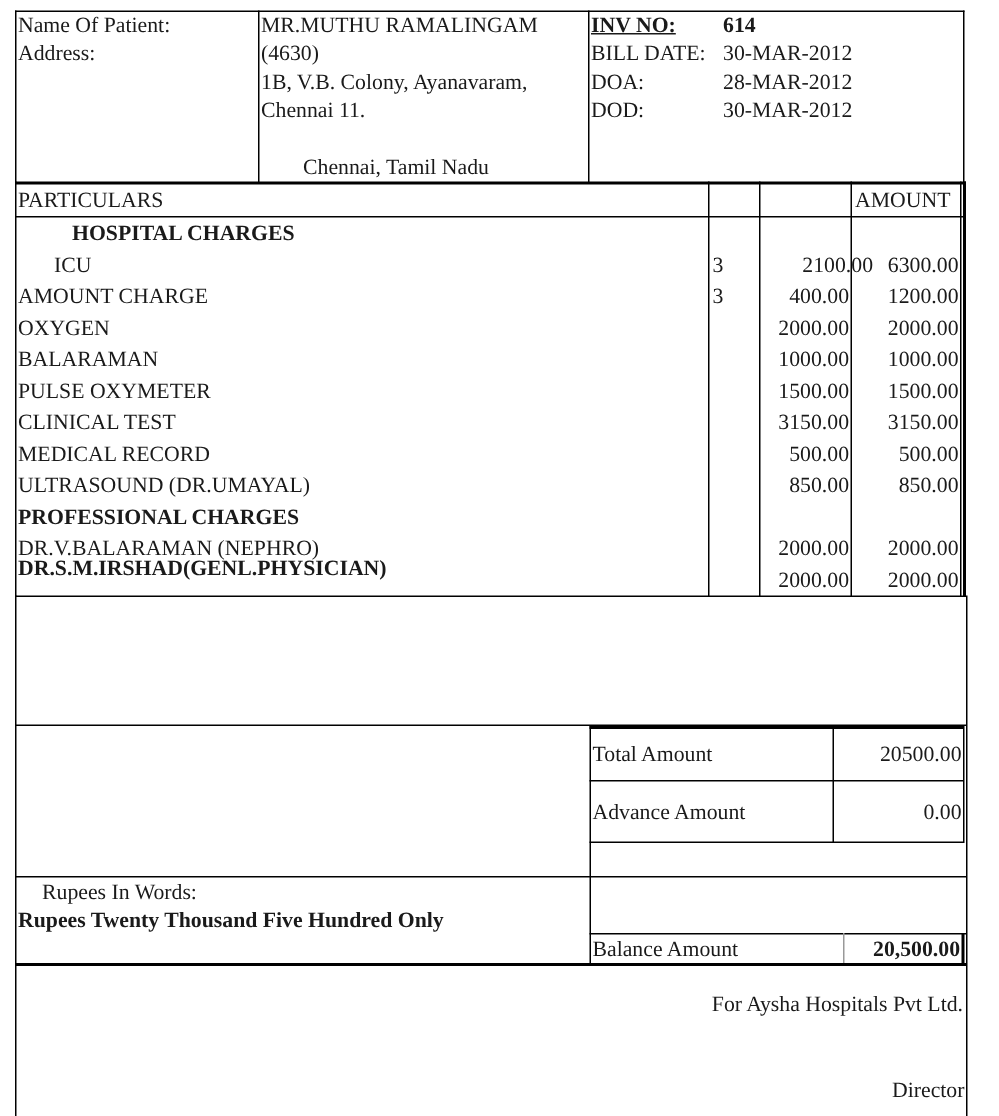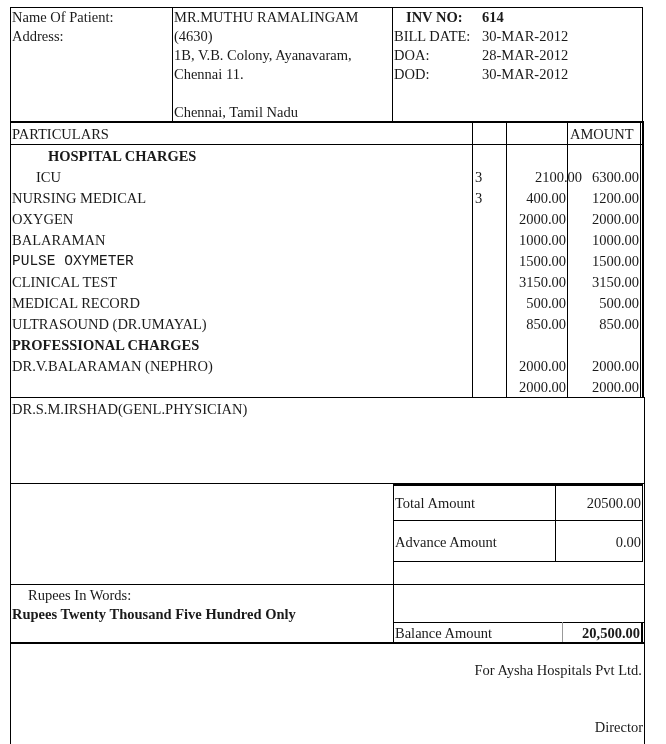--- a/index.html
+++ b/index.html
@@ -25,23 +25,23 @@
 <div class="line-v" style="left:392px; top:7px; height:115px;"></div>
 <div class="line-v" style="left:642px; top:7px; height:115px;"></div>
 
 <div class="txt" style="left:12px; top:8px;">Name Of Patient:</div>
 <div class="txt" style="left:12px; top:27px;">Address:</div>
 
 <div class="txt" style="left:174px; top:8px;">MR.MUTHU RAMALINGAM</div>
 <div class="txt" style="left:174px; top:27px;">(4630)</div>
 <div class="txt" style="left:174px; top:46px;">1B, V.B. Colony, Ayanavaram,</div>
 <div class="txt" style="left:174px; top:65px;">Chennai 11.</div>
-<div class="txt" style="left:174px; top:103px;">Chennai, Tamil Nadu</div>
+<div class="txt" style="left:174px; top:103px;padding-left:28px;">Chennai, Tamil Nadu</div>
 
-<div class="txt b" style="left:406px; top:8px;">INV NO:</div>
+<div class="txt b" style="left:394px; top:8px;text-decoration:underline;">INV NO:</div>
 <div class="txt b" style="left:482px; top:8px;">614</div>
 <div class="txt" style="left:394px; top:27px;">BILL DATE:</div>
 <div class="txt" style="left:482px; top:27px;">30-MAR-2012</div>
 <div class="txt" style="left:394px; top:46px;">DOA:</div>
 <div class="txt" style="left:482px; top:46px;">28-MAR-2012</div>
 <div class="txt" style="left:394px; top:65px;">DOD:</div>
 <div class="txt" style="left:482px; top:65px;">30-MAR-2012</div>
 
 <div class="thick-h" style="left:10px; top:121px; width:634px;"></div>
 <div class="line-v" style="left:10px; top:121px; height:277px;"></div>
@@ -58,37 +58,37 @@
 
 <div class="txt b" style="left:12px; top:147px;padding-left:36px;">HOSPITAL CHARGES</div>
 
 <div>
   <div class="txt" style="left:12px; top:168px;margin-left:24px;">ICU</div>
   <div class="txt" style="left:475px; top:168px;">3</div>
   <div class="txt r" style="left:506px; width:76px; top:168px;">2100.00</div>
   <div class="txt r" style="left:567px; width:72px; top:168px;">6300.00</div>
 </div>
 <div>
-  <div class="txt" style="left:12px; top:189px;">NURSING MEDICAL</div>
+  <div class="txt" style="left:12px; top:189px;">AMOUNT CHARGE</div>
   <div class="txt" style="left:475px; top:189px;">3</div>
   <div class="txt r" style="left:506px; width:60px; top:189px;">400.00</div>
   <div class="txt r" style="left:567px; width:72px; top:189px;">1200.00</div>
 </div>
 <div>
   <div class="txt" style="left:12px; top:210px;">OXYGEN</div>
   <div class="txt r" style="left:506px; width:60px; top:210px;">2000.00</div>
   <div class="txt r" style="left:567px; width:72px; top:210px;">2000.00</div>
 </div>
 <div>
   <div class="txt" style="left:12px; top:231px;">BALARAMAN</div>
   <div class="txt r" style="left:506px; width:60px; top:231px;">1000.00</div>
   <div class="txt r" style="left:567px; width:72px; top:231px;">1000.00</div>
 </div>
 <div>
-  <div class="txt" style="left:12px; top:252px;font-family:Liberation Mono, monospace;">PULSE OXYMETER</div>
+  <div class="txt" style="left:12px; top:252px;">PULSE OXYMETER</div>
   <div class="txt r" style="left:506px; width:60px; top:252px;">1500.00</div>
   <div class="txt r" style="left:567px; width:72px; top:252px;">1500.00</div>
 </div>
 <div>
   <div class="txt" style="left:12px; top:273px;">CLINICAL TEST</div>
   <div class="txt r" style="left:506px; width:60px; top:273px;">3150.00</div>
   <div class="txt r" style="left:567px; width:72px; top:273px;">3150.00</div>
 </div>
 <div>
   <div class="txt" style="left:12px; top:294px;">MEDICAL RECORD</div>
@@ -102,21 +102,21 @@
 </div>
 
 <div class="txt b" style="left:12px; top:336px;">PROFESSIONAL CHARGES</div>
 
 <div>
   <div class="txt" style="left:12px; top:357px;">DR.V.BALARAMAN (NEPHRO)</div>
   <div class="txt r" style="left:506px; width:60px; top:357px;">2000.00</div>
   <div class="txt r" style="left:567px; width:72px; top:357px;">2000.00</div>
 </div>
 <div>
-  <div class="txt" style="left:12px; top:400px;">DR.S.M.IRSHAD(GENL.PHYSICIAN)</div>
+  <div class="txt" style="left:12px; top:370px;font-weight:bold;">DR.S.M.IRSHAD(GENL.PHYSICIAN)</div>
   <div class="txt r" style="left:506px; width:60px; top:378px;">2000.00</div>
   <div class="txt r" style="left:567px; width:72px; top:378px;">2000.00</div>
 </div>
 
 <div class="line-v" style="left:10px; top:397px; height:347px;"></div>
 <div class="line-v" style="left:644px; top:397px; height:347px;"></div>
 <div class="line-h" style="left:10px; top:483px; width:634px;"></div>
 
 <div class="thick-h" style="left:393px; top:484px; width:249px;"></div>
 <div class="line-v" style="left:393px; top:484px; height:160px;"></div>

